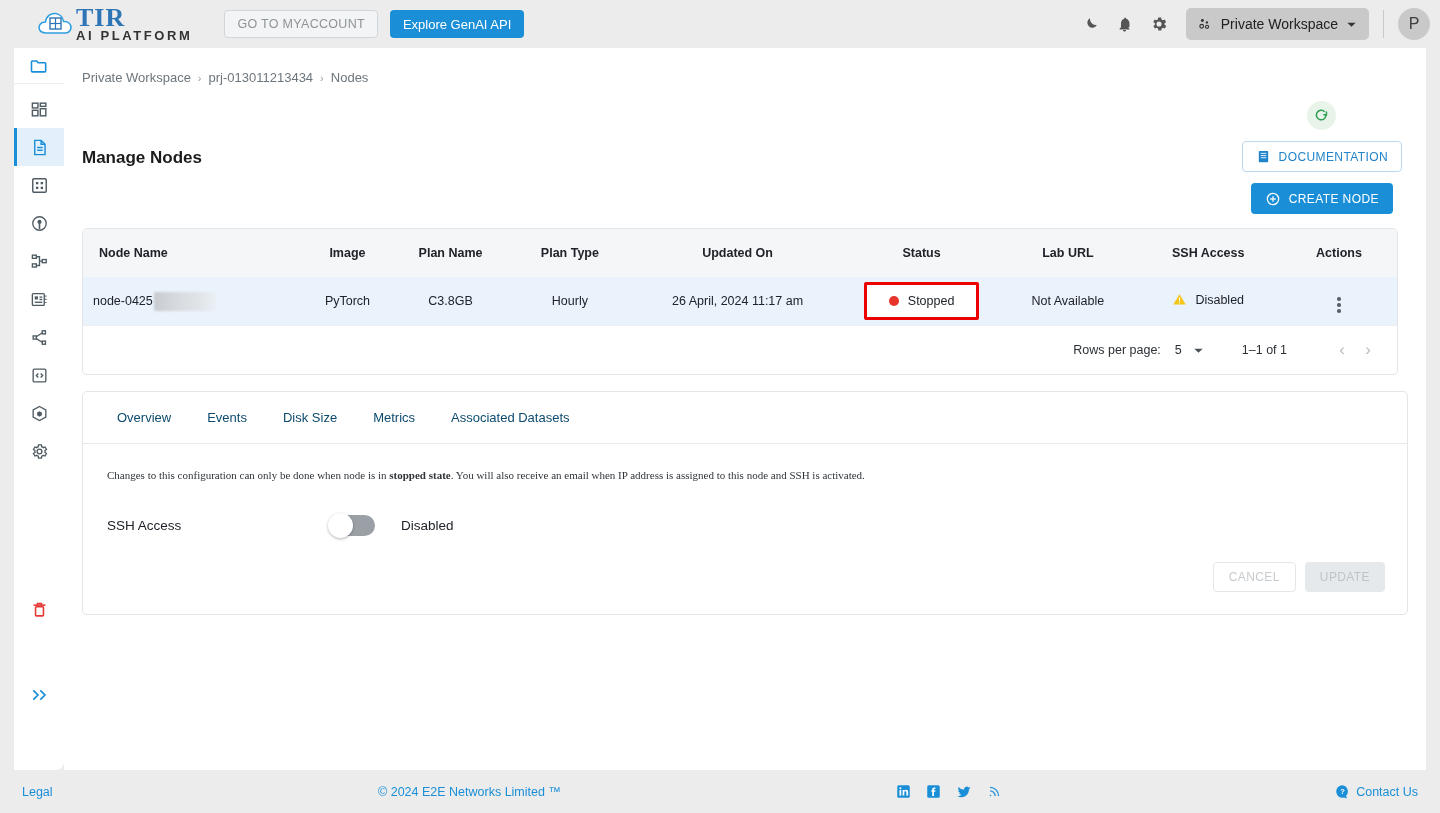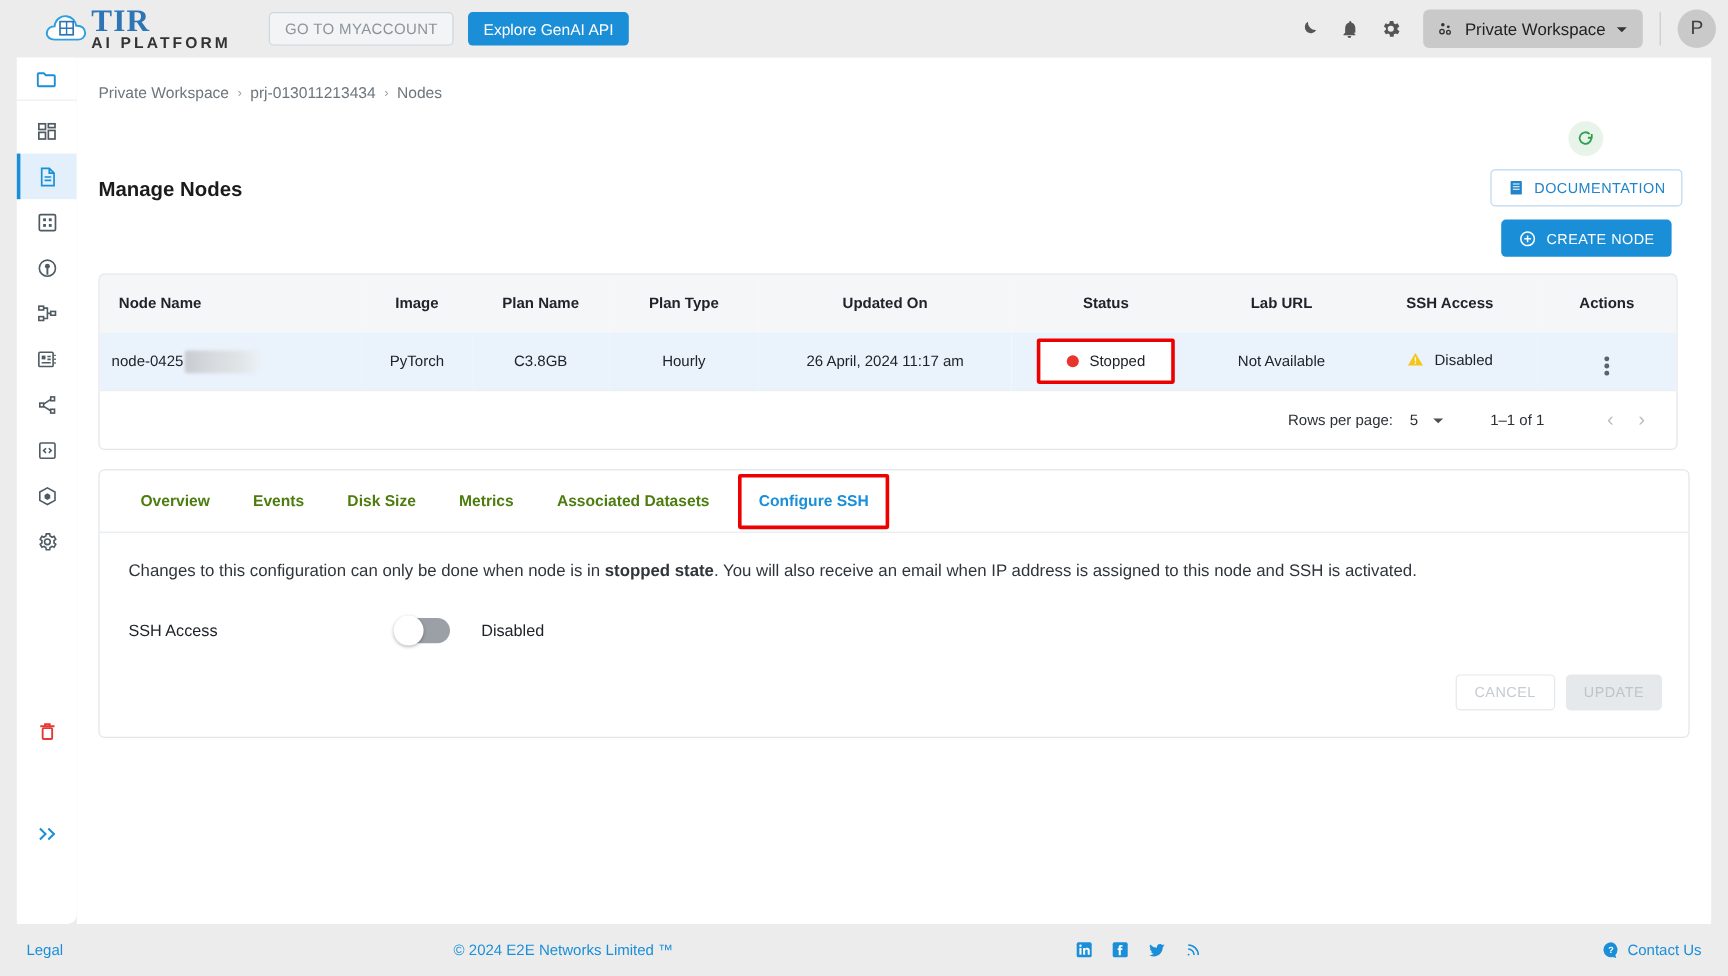--- a/index.html
+++ b/index.html
@@ -179,29 +179,29 @@
   .tabcard {
     margin: 16px 18px 0 18px;
     border: 1px solid #e2e6e9; border-radius: 5px; background: #fff;
   }
   .tabs {
     display: flex; align-items: center; height: 52px;
     border-bottom: 1px solid #e6eaed; padding-left: 16px; gap: 0;
   }
   .tab {
     padding: 0 18px; height: 52px; display: flex; align-items: center;
-    font-size: 13px; color: #4d7c0f; cursor: pointer; font-weight: bold;
+    font-size: 13px; color: #0c4a6e; cursor: pointer;
   }
   .tab.active {
     color: #1a8fd8; font-weight: 700;
     border: 3px solid #ec0000; height: 46px; border-radius: 2px;
     margin-left: 6px; padding: 0 14px;
   }
   .panel { padding: 22px 22px 22px 24px; }
-  .panel-note { font-size: 14px; color: #30353a; line-height: 19px; }
+  .panel-note { font-size: 11px; color: #30353a; line-height: 19px; font-family: Liberation Serif, serif; }
   .panel-note b { font-weight: 700; }
   .ssh-row { display: flex; align-items: center; margin-top: 30px; }
   .ssh-label { font-size: 13.5px; color: #20242a; width: 222px; }
   .toggle {
     width: 46px; height: 21px; border-radius: 11px;
     background: #9aa0a6; position: relative; cursor: pointer;
   }
   .toggle .knob {
     position: absolute; left: -1px; top: -2px;
     width: 25px; height: 25px; border-radius: 50%;
@@ -513,21 +513,20 @@
       </div>
     </div>
 
     <div class="tabcard">
       <div class="tabs">
         <div class="tab">Overview</div>
         <div class="tab">Events</div>
         <div class="tab">Disk Size</div>
         <div class="tab">Metrics</div>
         <div class="tab">Associated Datasets</div>
-        <div class="tab active">Configure SSH</div>
       </div>
 
       <div class="panel">
         <div class="panel-note"><span>Changes to this configuration can only be done when node is in </span><b>stopped state</b><span>. You will also receive an email when IP address is assigned to this node and SSH is activated.</span></div>
 
         <div class="ssh-row">
           <div class="ssh-label">SSH Access</div>
           <div class="toggle">
             <span class="knob"></span>
           </div>

